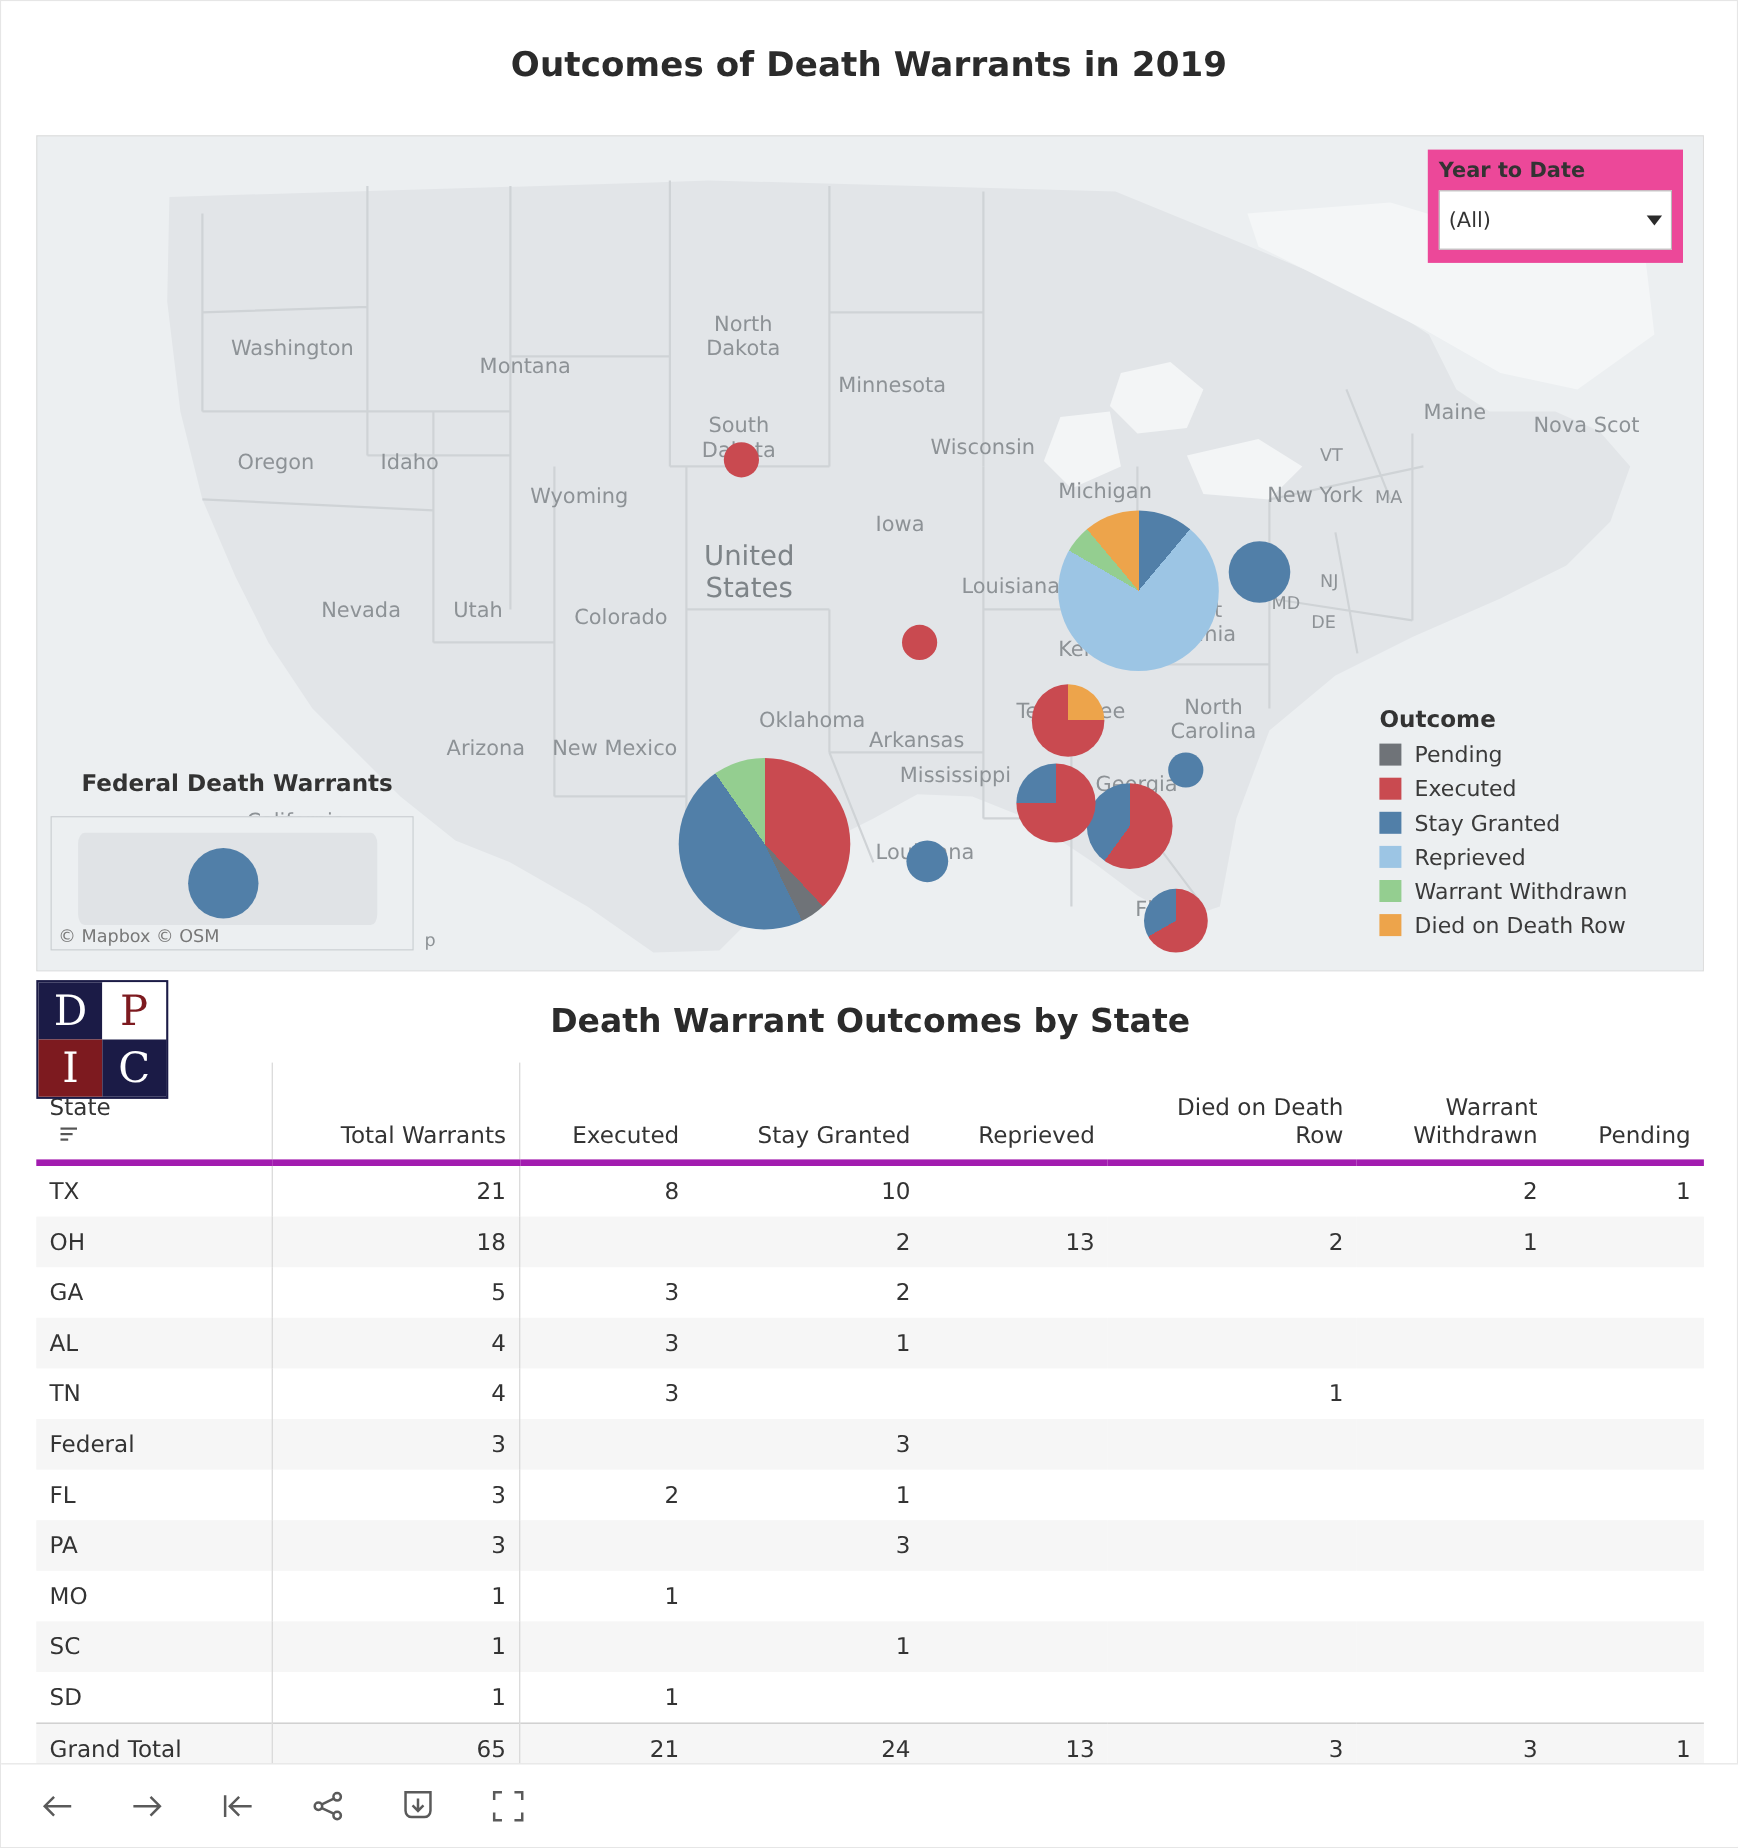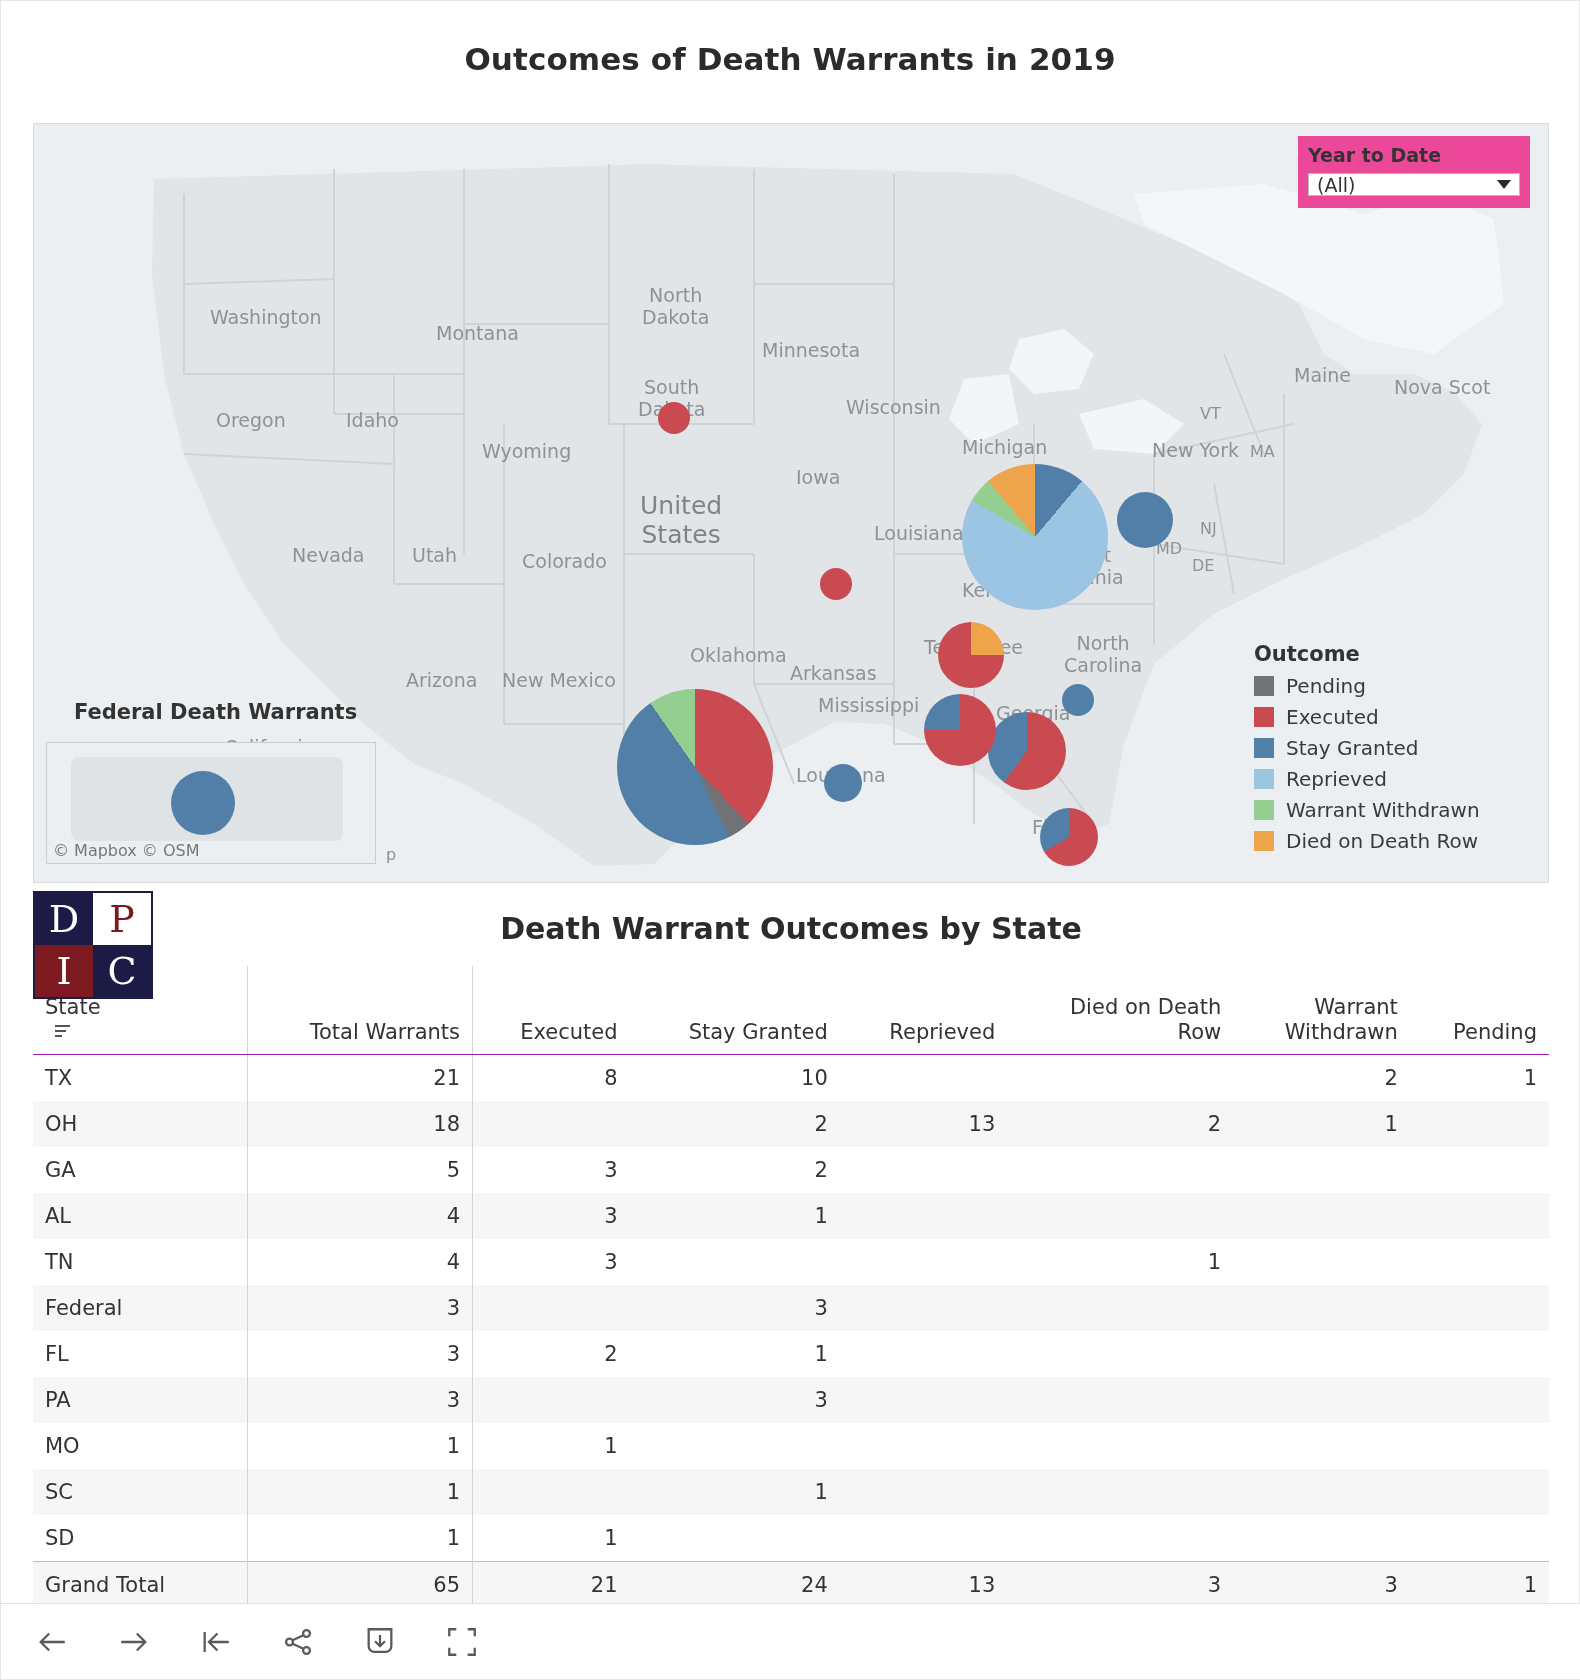--- a/index.html
+++ b/index.html
@@ -79,21 +79,21 @@
   }
   .ytd-label {
     font-size: 19px;
     font-weight: bold;
     color: #333;
     margin-bottom: 7px;
   }
   .ytd-select {
     border: 1px solid #b8b8b8;
     background: #fff;
-    height: 23px;
+    height: 54px;
     display: flex;
     align-items: center;
     justify-content: space-between;
     padding: 0 8px;
     font-size: 19px;
     color: #333;
     box-sizing: border-box;
   }
   .caret {
     width: 0; height: 0;
@@ -208,21 +208,21 @@
     border-collapse: collapse;
     width: 1516px;
     margin: 20px auto 0 auto;
     font-size: 21px;
     color: #333;
   }
   table.data th {
     font-weight: normal;
     vertical-align: bottom;
     padding: 4px 12px 10px 12px;
-    border-bottom: 1px solid #a21caf;
+    border-bottom: 6px solid #a21caf;
     text-align: right;
     white-space: pre-line;
     line-height: 1.18;
   }
   table.data th.state-head {
     text-align: left;
     border-right: 1px solid #d4d4d4;
     width: 190px;
   }
   table.data th.total-head {

